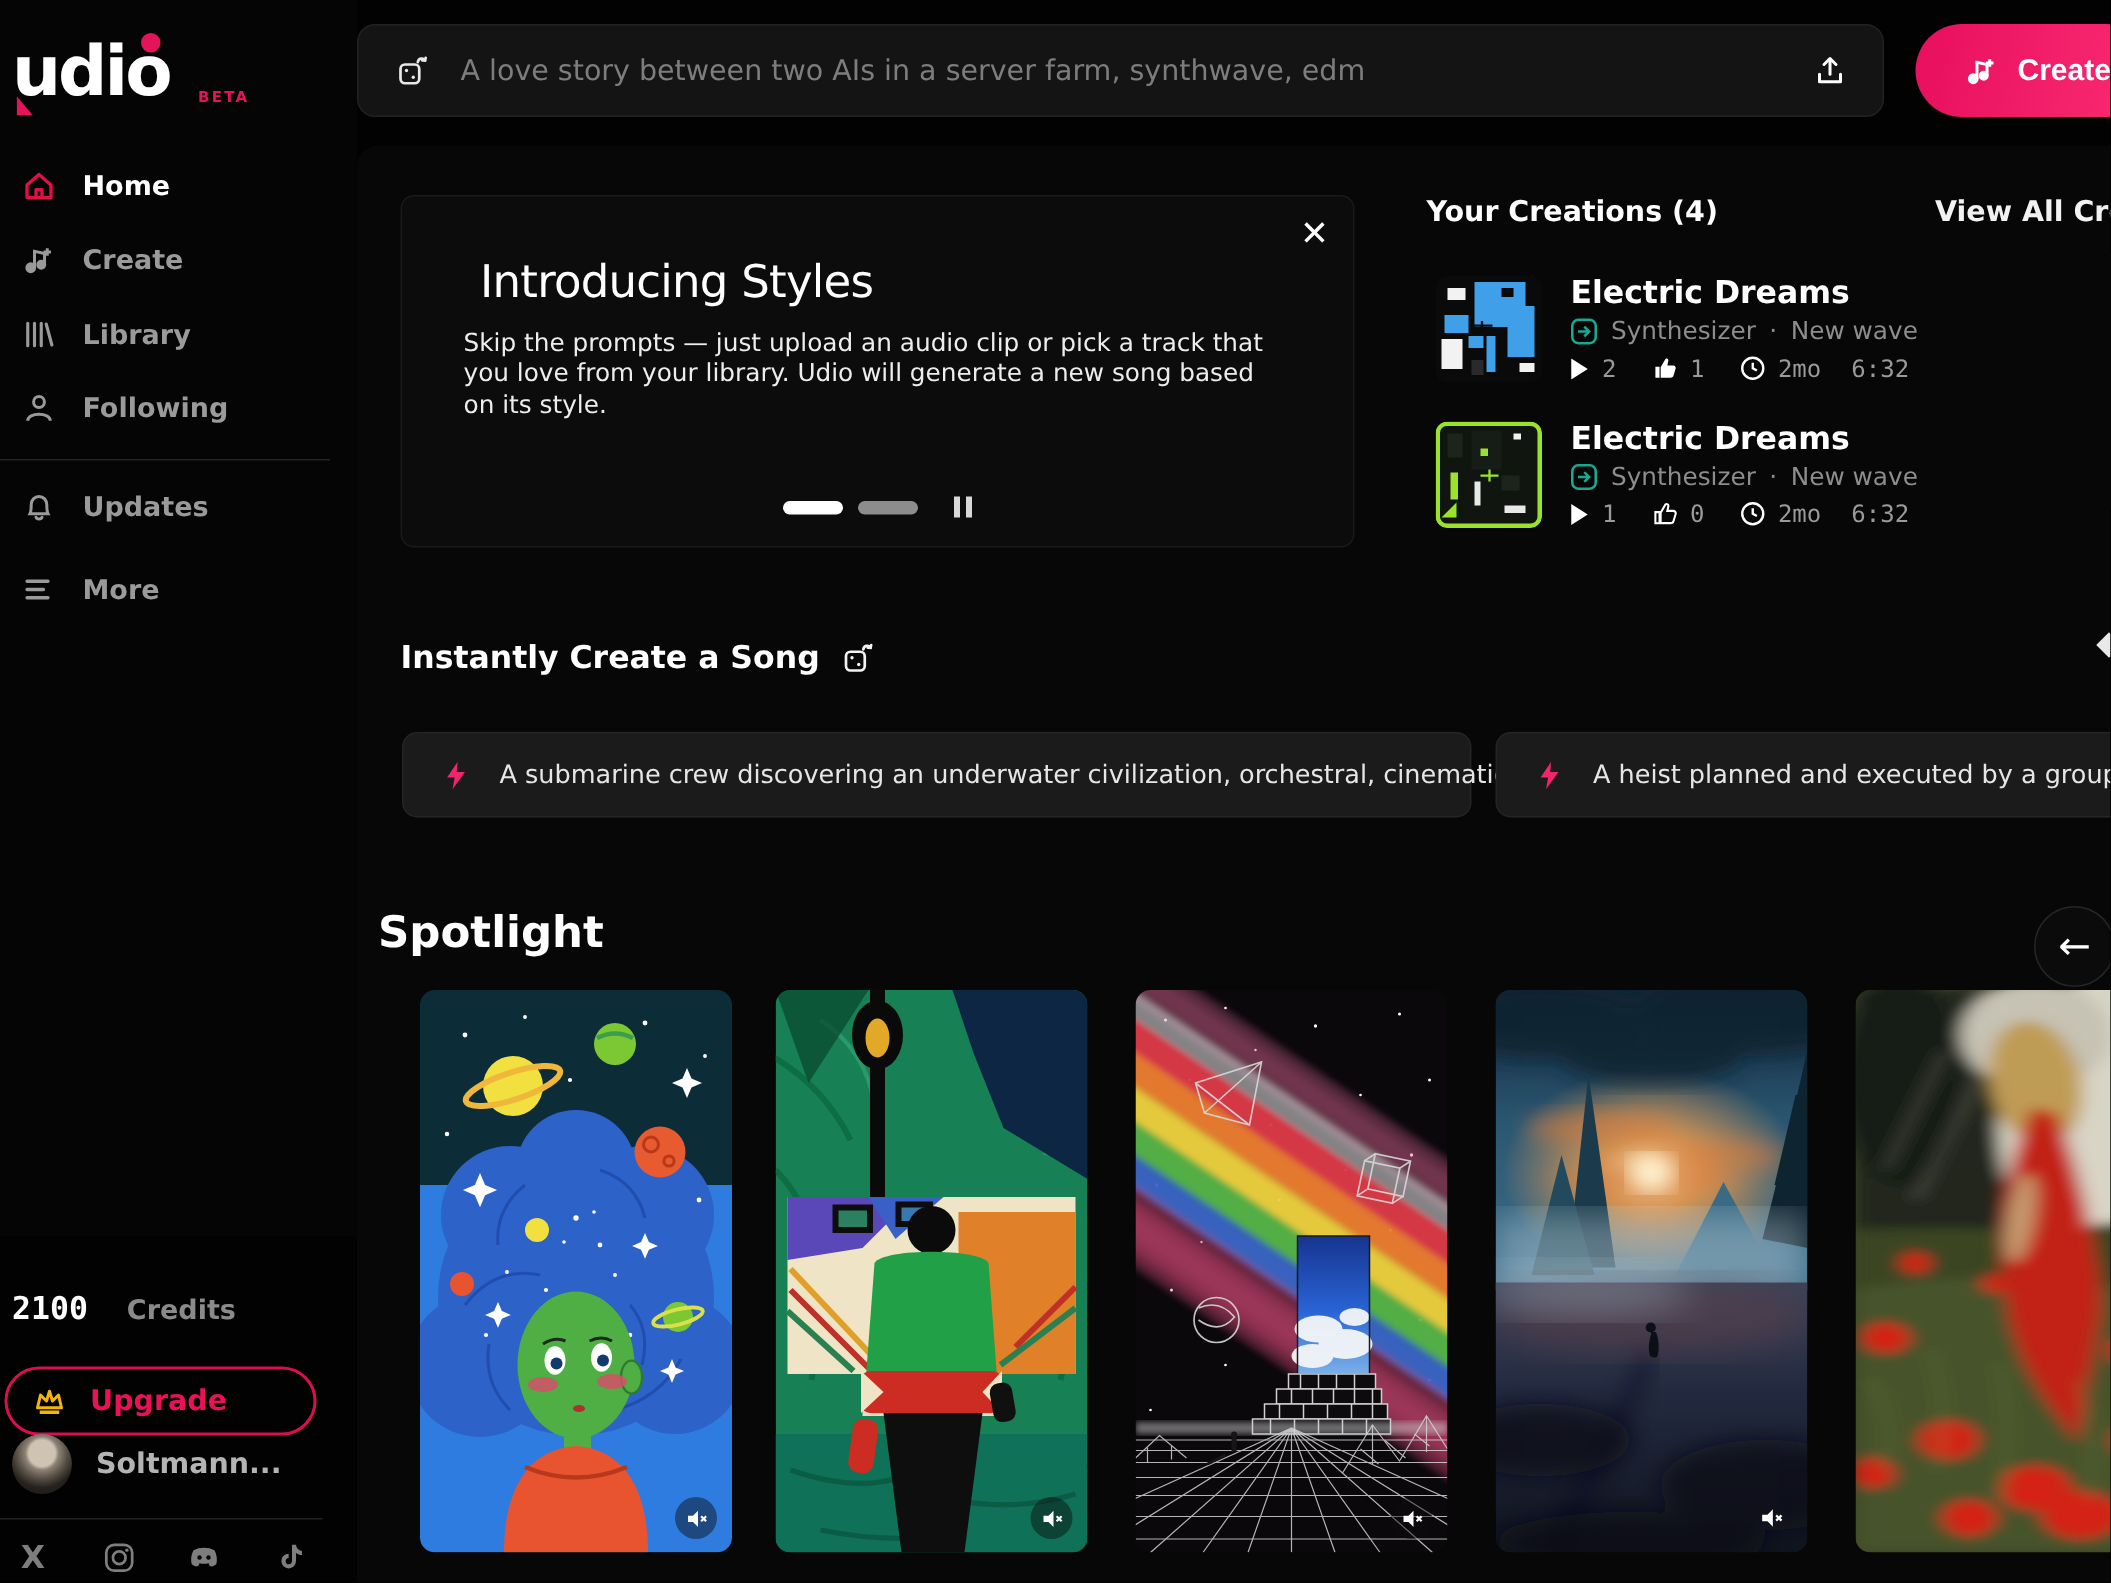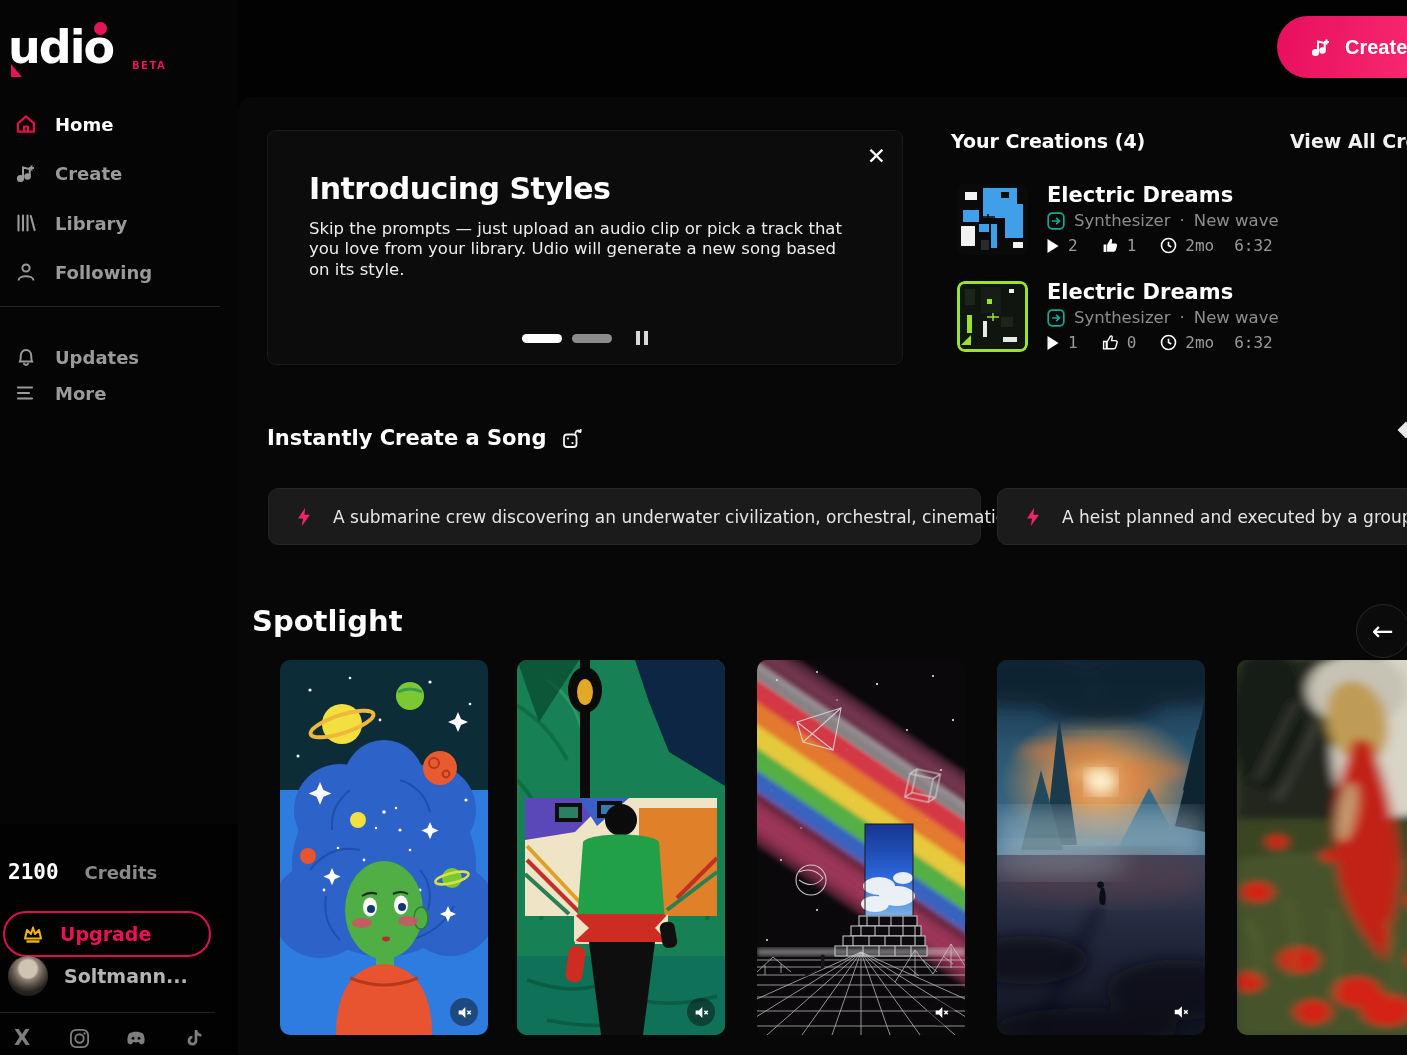--- a/index.html
+++ b/index.html
@@ -51,21 +51,21 @@
   .upload-btn { width:34px; height:34px; display:flex; align-items:center; justify-content:center; cursor:pointer; }
   .create-btn { position:absolute; left:1277px; top:16px; width:158px; height:62px; border-radius:31px;
                 background:linear-gradient(100deg,#e70f5e 0%,#fb2b72 100%); display:flex; align-items:center;
                 gap:12px; padding-left:32px; cursor:pointer; border:none; }
   .create-label { font-size:20px; font-weight:700; color:#fff; }
 
   
   .styles-card { position:absolute; left:268px; top:131px; width:634px; height:233px; background:#0c0c0c;
                  border-radius:8px; box-shadow:0 0 0 1px #1a1a1a; }
   .close-x { position:absolute; right:16px; top:12px; font-size:23px; color:#fff; cursor:pointer; font-weight:400; }
-  .styles-title { position:absolute; left:41px; top:40px; font-size:30px; font-weight:700; letter-spacing:-0.5px; color:#fff; }
+  .styles-title { position:absolute; left:52px; top:40px; font-size:30px; font-weight:400; letter-spacing:-0.5px; color:#fff; }
   .styles-body { position:absolute; left:41px; top:88px; width:545px; font-size:16.5px; line-height:1.24;
                  color:#ededed; font-weight:500; }
   .carousel { position:absolute; left:0; right:0; top:200px; display:flex; justify-content:center;
               align-items:center; gap:10px; }
   .dot { width:40px; height:9px; border-radius:5px; cursor:pointer; }
   .dot.on { background:#fff; } .dot.off { background:#8d8d8d; }
   .pause-ic { display:flex; gap:4px; margin-left:14px; cursor:pointer; }
   .pause-ic i { display:block; width:4px; height:14px; background:#d8d8d8; }
 
   
@@ -150,21 +150,21 @@
         <svg width="24" height="24" viewBox="0 0 24 24" fill="none" stroke="#9a9a9a" stroke-width="2">
           <circle cx="12" cy="8" r="3.6"></circle>
             <path d="M4.5 20.5 C4.5 14.8 19.5 14.8 19.5 20.5"></path>
         </svg>
         </span>
       <span class="nav-label">Following</span>
     </div>
 
     <div class="side-divider" style="top:306px"></div>
 
-    <div class="nav-item" style="top:337px">
+    <div class="nav-item" style="top:318px">
       <span class="nav-icon">
         <svg width="24" height="24" viewBox="0 0 24 24" fill="none" stroke="#9a9a9a" stroke-width="2" stroke-linecap="round">
           <path d="M6 16.5 C6 16.5 6.8 15 6.8 10.5 C6.8 7.4 9 5 12 5 C15 5 17.2 7.4 17.2 10.5 C17.2 15 18 16.5 18 16.5 Z"></path>
           <path d="M10 18.8 C10.5 20.3 13.5 20.3 14 18.8"></path>
         </svg>
         </span>
       <span class="nav-label">Updates</span>
     </div>
     <div class="nav-item" style="top:373px">
       <span class="nav-icon">
@@ -216,20 +216,39 @@
         </svg>
         </span>
       <span class="social-ic">
         <svg width="23" height="23" viewBox="0 0 24 24">
           <path d="M13.2 3 h2.8 c.3 2.5 1.8 4 4.2 4.3 v2.8 c-1.7 0 -3.1 -.5 -4.2 -1.4 v5.6 a5.1 5.1 0 1 1 -5.1 -5.1 v2.9 a2.2 2.2 0 1 0 2.3 2.2 Z" fill="#7e7e7e"></path>
         </svg>
         </span>
     </div>
   </div>
 
+  <div class="promptbar">
+    <span class="nav-icon">
+      <svg width="26" height="26" viewBox="0 0 24 24" fill="none" stroke="#e8e8e8" stroke-width="1.8">
+        <rect x="4" y="8" width="12.5" height="12.5" rx="3"></rect>
+        <circle cx="8" cy="12" r="1.1" fill="#e8e8e8" stroke="none"></circle>
+          <circle cx="12.5" cy="16.5" r="1.1" fill="#e8e8e8" stroke="none"></circle>
+        <path d="M15.5 6.5 C16 3.8 19 3.2 20.3 5.2" stroke-linecap="round"></path>
+          <path d="M20.8 3.5 L20.4 5.4 L18.5 5.2" stroke-linecap="round"></path>
+      </svg>
+      </span>
+    <input type="text" placeholder="A love story between two AIs in a server farm, synthwave, edm" style="">
+    <span class="upload-btn">
+      <svg width="24" height="24" viewBox="0 0 24 24" fill="none" stroke="#fff" stroke-width="2" stroke-linecap="round" stroke-linejoin="round">
+        <path d="M12 14.5 V4.5"></path>
+          <path d="M8 8 L12 4 L16 8"></path>
+          <path d="M5 14.5 V19.5 H19 V14.5"></path>
+      </svg>
+      </span>
+  </div>
 
   <button class="create-btn">
     <span class="nav-icon">
       <svg width="24" height="24" viewBox="0 0 24 24" fill="none" stroke="#fff" stroke-width="2">
         <circle cx="6.5" cy="17.5" r="2.6" fill="#fff"></circle>
           <circle cx="13.5" cy="15.5" r="2.3" fill="#fff"></circle>
         <path d="M9 17.5 V6.5 L15.7 8 V15.5"></path>
           <path d="M17.5 4.5 v5 M15 7 h5"></path>
       </svg>
       </span>

